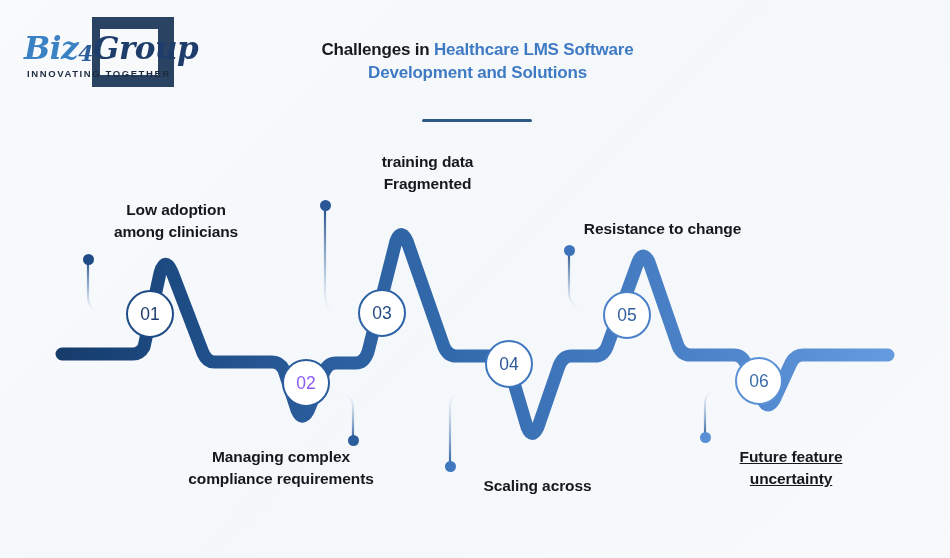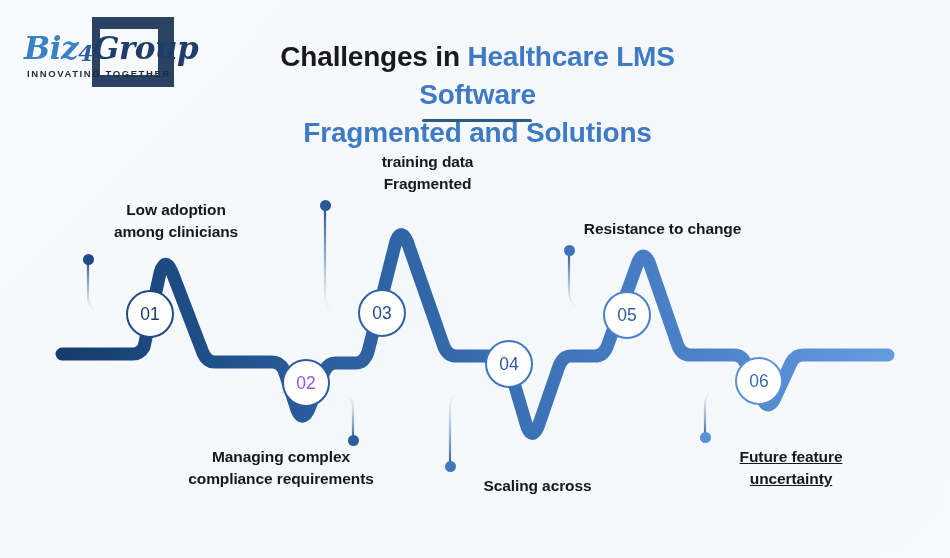--- a/index.html
+++ b/index.html
@@ -77,21 +77,21 @@
     white-space: nowrap;
   }
 
   
   .title {
     position: absolute;
     left: 225px;
     top: 38px;
     width: 505px;
     text-align: center;
-    font-size: 28px;
+    font-size: 17px;
     font-weight: bold;
     line-height: 1.36;
     letter-spacing: -0.2px;
   }
   .title-dark { color: #1a1a1a; }
   .title-accent { color: #3f7ac4; }
   .title-rule {
     position: absolute;
     left: 422px;
     top: 119px;
@@ -164,21 +164,21 @@
       <div class="logo-bracket-notch"></div>
     </div>
     <div class="logo-word">
       <span class="logo-biz">Biz</span><span class="logo-four">4</span><span class="logo-group">Group</span>
     </div>
     <div class="logo-tagline">INNOVATING TOGETHER</div>
   </div>
 
   <div class="title">
     <span class="title-dark">Challenges in </span><span class="title-accent">Healthcare LMS Software</span><br>
-    <span class="title-accent">Fragmented and Solutions</span>
+    <span class="title-accent">Development and Solutions</span>
   </div>
   <div class="title-rule"></div>
 
   <svg class="wave-layer" viewBox="0 0 950 558">
     <defs>
       <linearGradient id="waveGrad" x1="0" y1="0" x2="1" y2="0">
         <stop offset="0%" stop-color="#163c6b"></stop>
         <stop offset="14%" stop-color="#1d4c84"></stop>
         <stop offset="30%" stop-color="#2a5c9b"></stop>
         <stop offset="46%" stop-color="#3269ab"></stop>

